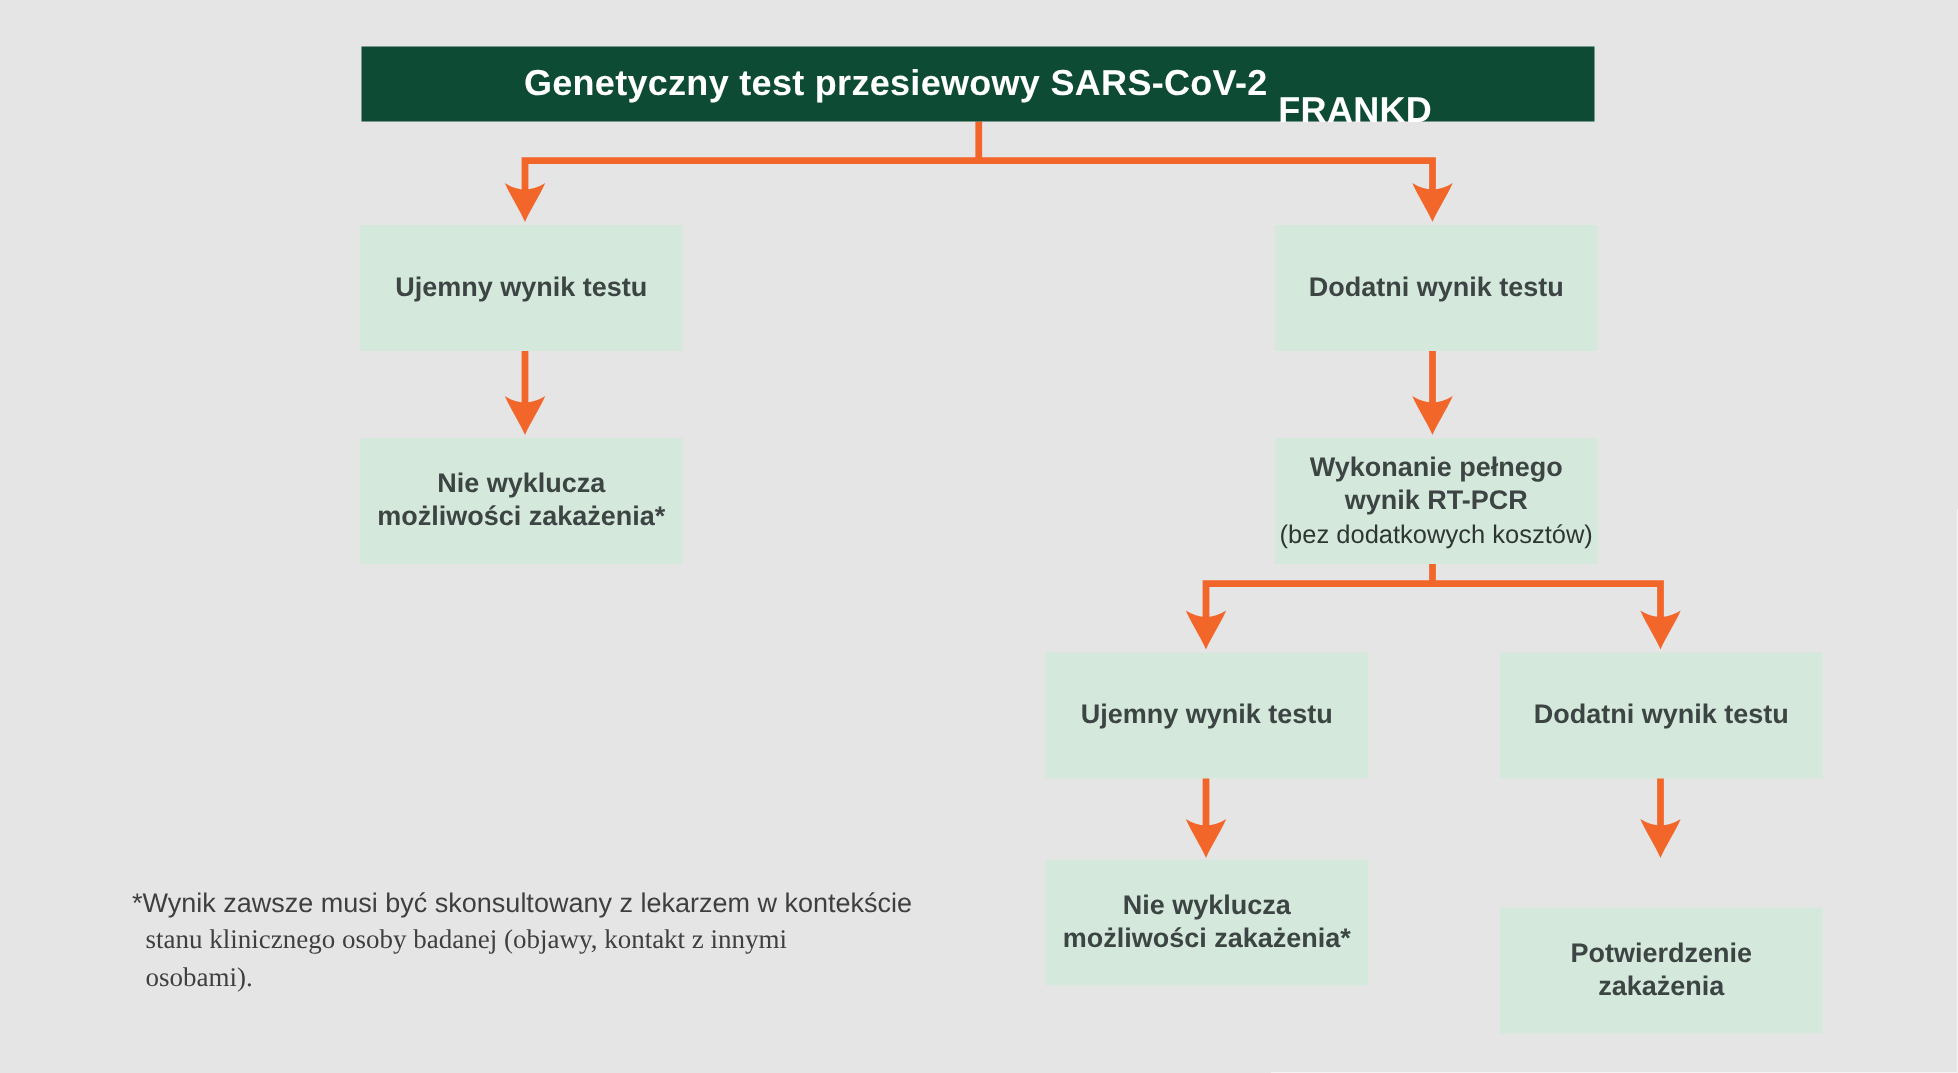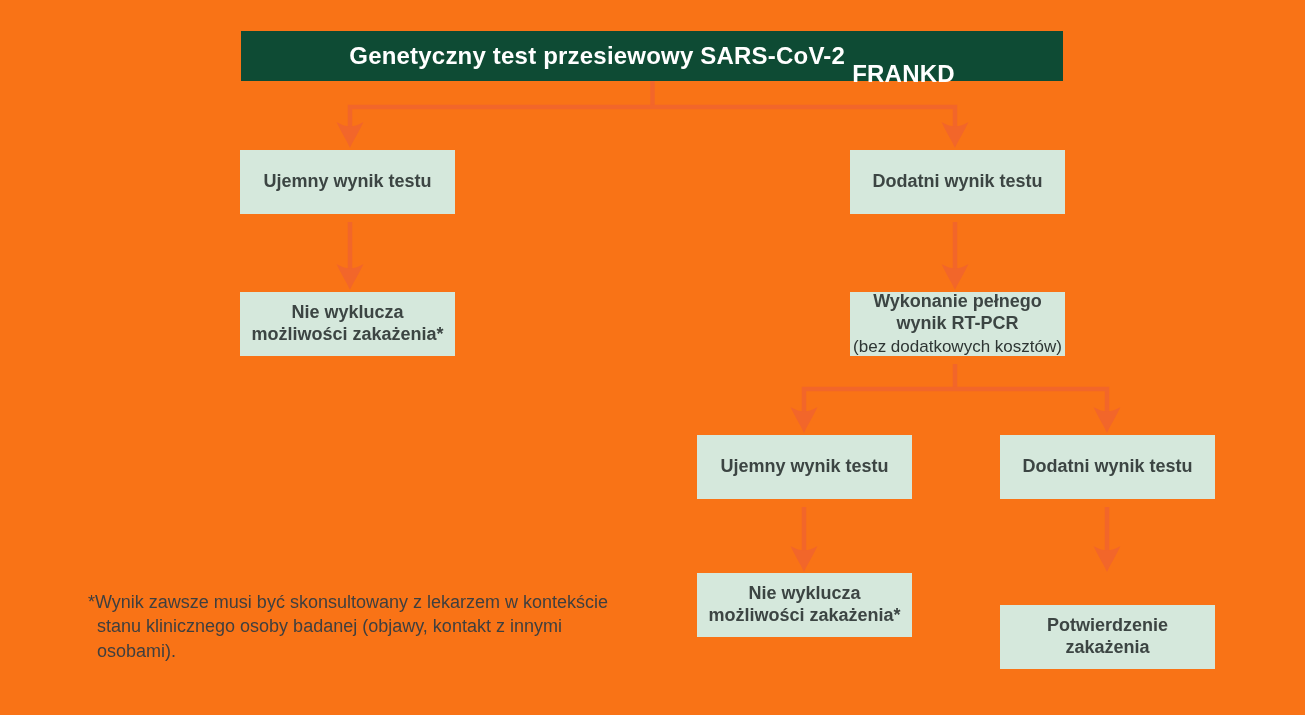--- a/index.html
+++ b/index.html
@@ -2,21 +2,21 @@
 <html><head>
 <meta charset="utf-8">
 <style>
   html, body { margin: 0; padding: 0; background: #ffffff; }
   body { font-family: "Liberation Sans", sans-serif; }
 
   .stage {
     position: relative;
     width: 1305px;
     height: 715px;
-    background: #f97316;
+    background: #e5e5e5;
     overflow: hidden;
   }
 
   svg.connectors {
     position: absolute;
     left: 0; top: 0;
     width: 1305px; height: 715px;
     pointer-events: none;
   }
 
@@ -35,21 +35,21 @@
     white-space: nowrap;
   }
   .header-node .brand {
     font-weight: 900;
     margin-left: 0.30em;
     margin-top: 36px;
   }
 
   .node {
     position: absolute;
-    width: 215px; height: 64px;
+    width: 215px; height: 84px;
     background: #D5E8DC;
     color: #3C4543;
     display: flex;
     flex-direction: column;
     align-items: center;
     justify-content: center;
     text-align: center;
     font-size: 18px;
     font-weight: 700;
     line-height: 1.22;
@@ -74,21 +74,21 @@
 
   .footnote {
     position: absolute;
     left: 88px; top: 590px;
     width: 530px;
     font-size: 18px;
     line-height: 1.36;
     color: #3F3F3F;
   }
   .footnote .line { display: block; }
-  .footnote .indent { padding-left: 9px; }
+  .footnote .indent { padding-left: 9px; font-family: Liberation Serif, serif; }
 </style>
 </head>
 <body>
 
 <div class="stage">
 
   <svg class="connectors" viewBox="0 0 1305 715" xmlns="http://www.w3.org/2000/svg">
     <defs>
       <path id="ah" d="M0,0 C-4,-9 -9,-16 -13.5,-26 Q0,-17.5 13.5,-26 C9,-16 4,-9 0,0 Z" fill="#F2662A"></path>
     </defs>

